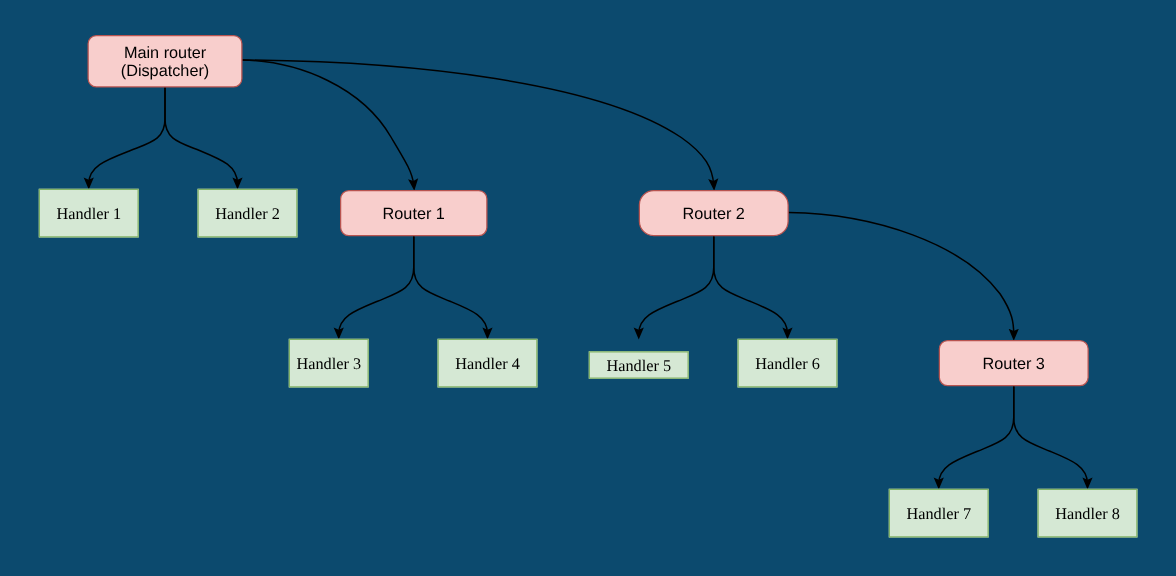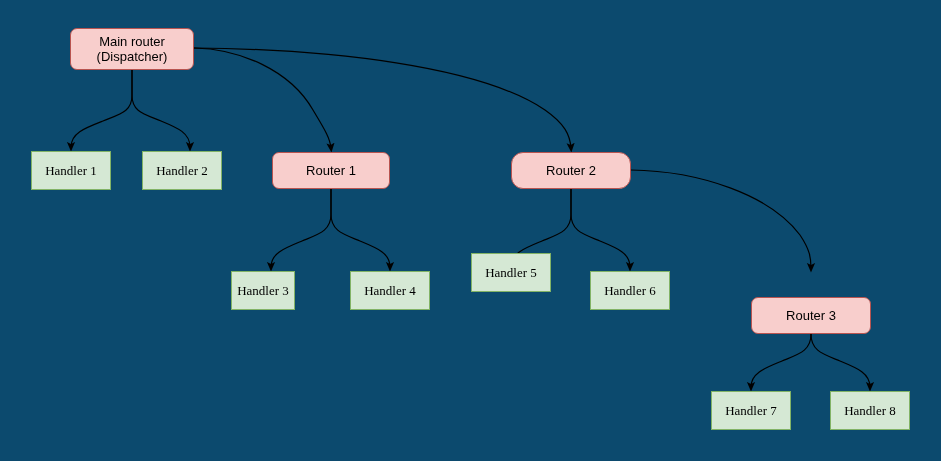--- a/index.html
+++ b/index.html
@@ -78,25 +78,25 @@
         <path d="M 631 170 C 700 171 770 195 800 235 C 810 250 811 258 811 268" fill="none" stroke="#000000" stroke-width="1.2" marker-end="url(#arrowhead)"></path>
         <path d="M 811 309 L 811 334 C 811 351 799 354 782 361 C 765 368 751 373 751 387" fill="none" stroke="#000000" stroke-width="1.2" marker-end="url(#arrowhead)"></path>
         <path d="M 811 309 L 811 334 C 811 351 823 354 840 361 C 857 368 870 373 870 387" fill="none" stroke="#000000" stroke-width="1.2" marker-end="url(#arrowhead)"></path>
       </g>
   </svg>
 
   <div id="nodes-group">
       <div class="node node-router" style="left: 70px; top: 28px; width: 124px; height: 42px;"><span class="node-label">Main router
 (Dispatcher)</span></div>
       <div class="node node-handler" style="left: 31px; top: 151px; width: 80px; height: 39px;"><span class="node-label">Handler 1</span></div>
-      <div class="node node-handler" style="left: 142px; top: 151px; width: 80px; height: 39px; justify-content: flex-end;"><span class="node-label">Handler 2</span></div>
+      <div class="node node-handler" style="left: 158px; top: 151px; width: 80px; height: 39px; justify-content: flex-end;"><span class="node-label">Handler 2</span></div>
       <div class="node node-router" style="left: 272px; top: 152px; width: 118px; height: 37px;"><span class="node-label">Router 1</span></div>
       <div class="node node-router" style="left: 511px; top: 152px; width: 120px; height: 37px; border-radius: 12px;"><span class="node-label">Router 2</span></div>
       <div class="node node-handler" style="left: 231px; top: 271px; width: 64px; height: 39px;"><span class="node-label">Handler 3</span></div>
       <div class="node node-handler" style="left: 350px; top: 271px; width: 80px; height: 39px;"><span class="node-label">Handler 4</span></div>
-      <div class="node node-handler" style="left: 471px; top: 253px; width: 80px; height: 39px;"><span class="node-label">Handler 5</span></div>
+      <div class="node node-handler" style="left: 471px; top: 281px; width: 80px; height: 22px;"><span class="node-label">Handler 5</span></div>
       <div class="node node-handler" style="left: 590px; top: 271px; width: 80px; height: 39px;"><span class="node-label">Handler 6</span></div>
-      <div class="node node-router" style="left: 751px; top: 272px; width: 120px; height: 37px; margin-top: 25px;"><span class="node-label">Router 3</span></div>
+      <div class="node node-router" style="left: 751px; top: 272px; width: 120px; height: 37px;"><span class="node-label">Router 3</span></div>
       <div class="node node-handler" style="left: 711px; top: 391px; width: 80px; height: 39px; text-align: center;"><span class="node-label">Handler 7</span></div>
       <div class="node node-handler" style="left: 830px; top: 391px; width: 80px; height: 39px;"><span class="node-label">Handler 8</span></div>
     </div>
 
 </div>
 
 </body></html>

